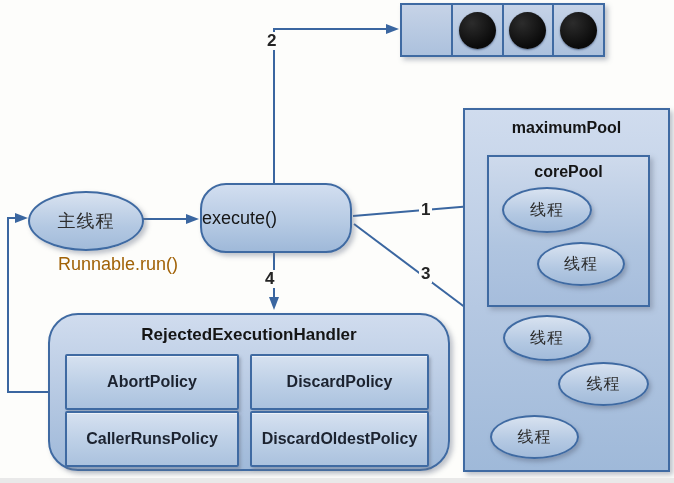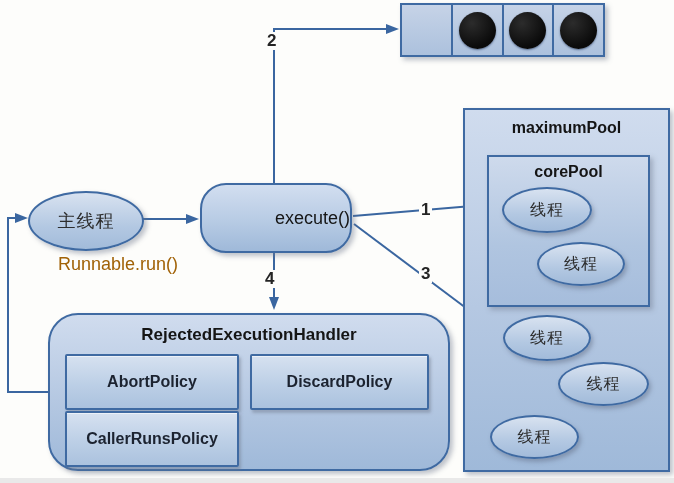--- a/index.html
+++ b/index.html
@@ -35,21 +35,21 @@
     background:linear-gradient(180deg,#c6d3e7 0%,#acc1dd 100%);}
   .queue-cell + .queue-cell{border-left:2px solid #3f6aa2;}
   .queue-cell .dot{display:none;width:37px;height:37px;border-radius:50%;
     background:radial-gradient(circle at 35% 30%,#2c2c2c 0%,#0a0a0a 70%);
     box-shadow:0 1px 2px rgba(30,50,90,.6);}
   .queue-cell.filled .dot{display:block;}
 
   
   #execute{
     left:200px;top:183px;width:152px;height:70px;border-radius:26px;
-    display:flex;align-items:center;justify-content:flex-end;
+    display:flex;align-items:center;justify-content:flex-start;
     font-size:18px;color:#161616;
     background:linear-gradient(180deg,#d2def0 0%,#b7cbe4 55%,#9fb9d9 100%);
   }
   
   #main-thread{left:28px;top:191px;width:112px;height:56px;font-size:18px;border:2px solid #3f6aa2;
     box-shadow:3px 3px 5px rgba(110,120,140,.45);text-align:right;}
   #runnable{left:48px;top:254px;width:140px;text-align:center;font-size:18px;color:#a16207;}
 
   
   #maximum-pool{left:463px;top:108px;width:207px;height:364px;}
@@ -136,20 +136,21 @@
     <div class="thread ellipse" style="left:38px;top:205px;width:84px;height:42px;">线程</div>
     <div class="thread ellipse" style="left:93px;top:252px;width:87px;height:40px;">线程</div>
     <div class="thread ellipse" style="left:25px;top:305px;width:85px;height:40px;">线程</div>
   </div>
 
   <div id="rejected" class="abs node">
     <div class="boxtitle">RejectedExecutionHandler</div>
     <div class="policy" style="left:15px;top:39px;width:174px;">AbortPolicy</div>
     <div class="policy" style="left:200px;top:39px;width:179px;">DiscardPolicy</div>
     <div class="policy" style="left:15px;top:96px;width:174px;">CallerRunsPolicy</div>
+    <div class="policy" style="left:200px;top:96px;width:179px;">DiscardOldestPolicy</div>
   </div>
 
   <div class="steplbl" style="left:419px;top:201px;">1</div>
   <div class="steplbl" style="left:265px;top:32px;">2</div>
   <div class="steplbl" style="left:419px;top:265px;">3</div>
   <div class="steplbl" style="left:263px;top:270px;">4</div>
 
   <div id="bottom-strip" class="abs"></div>
 </div>
 

